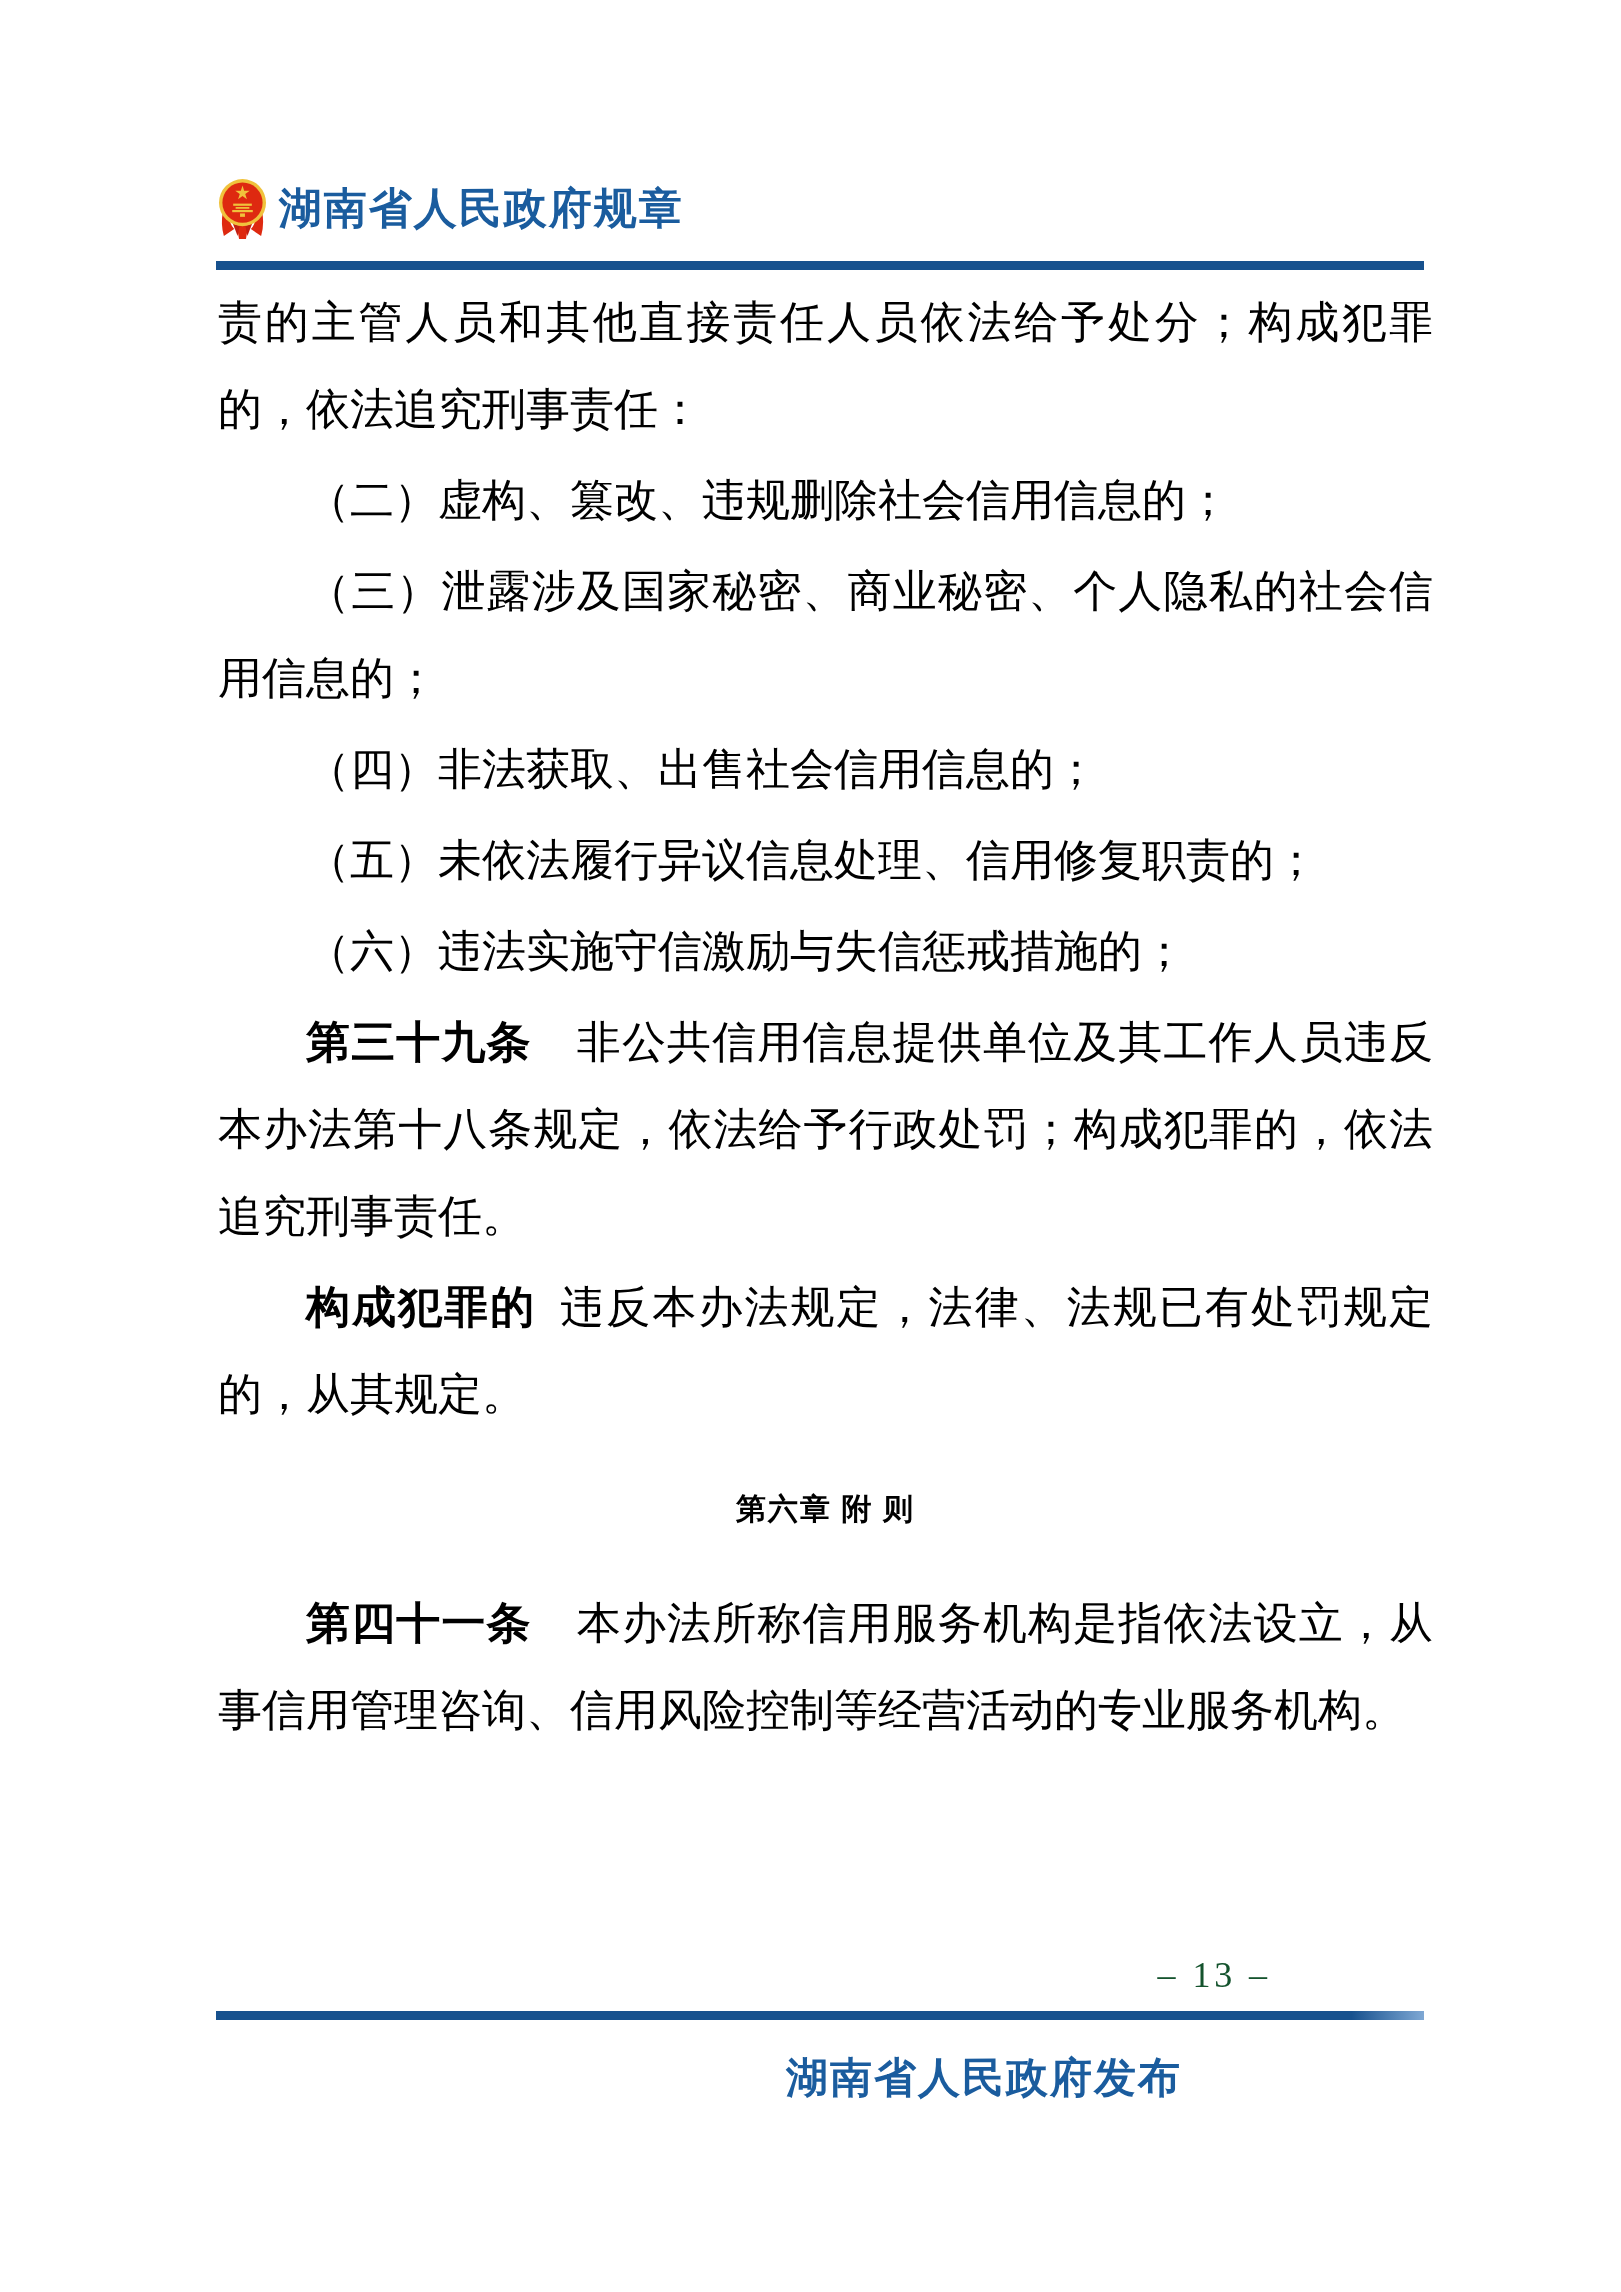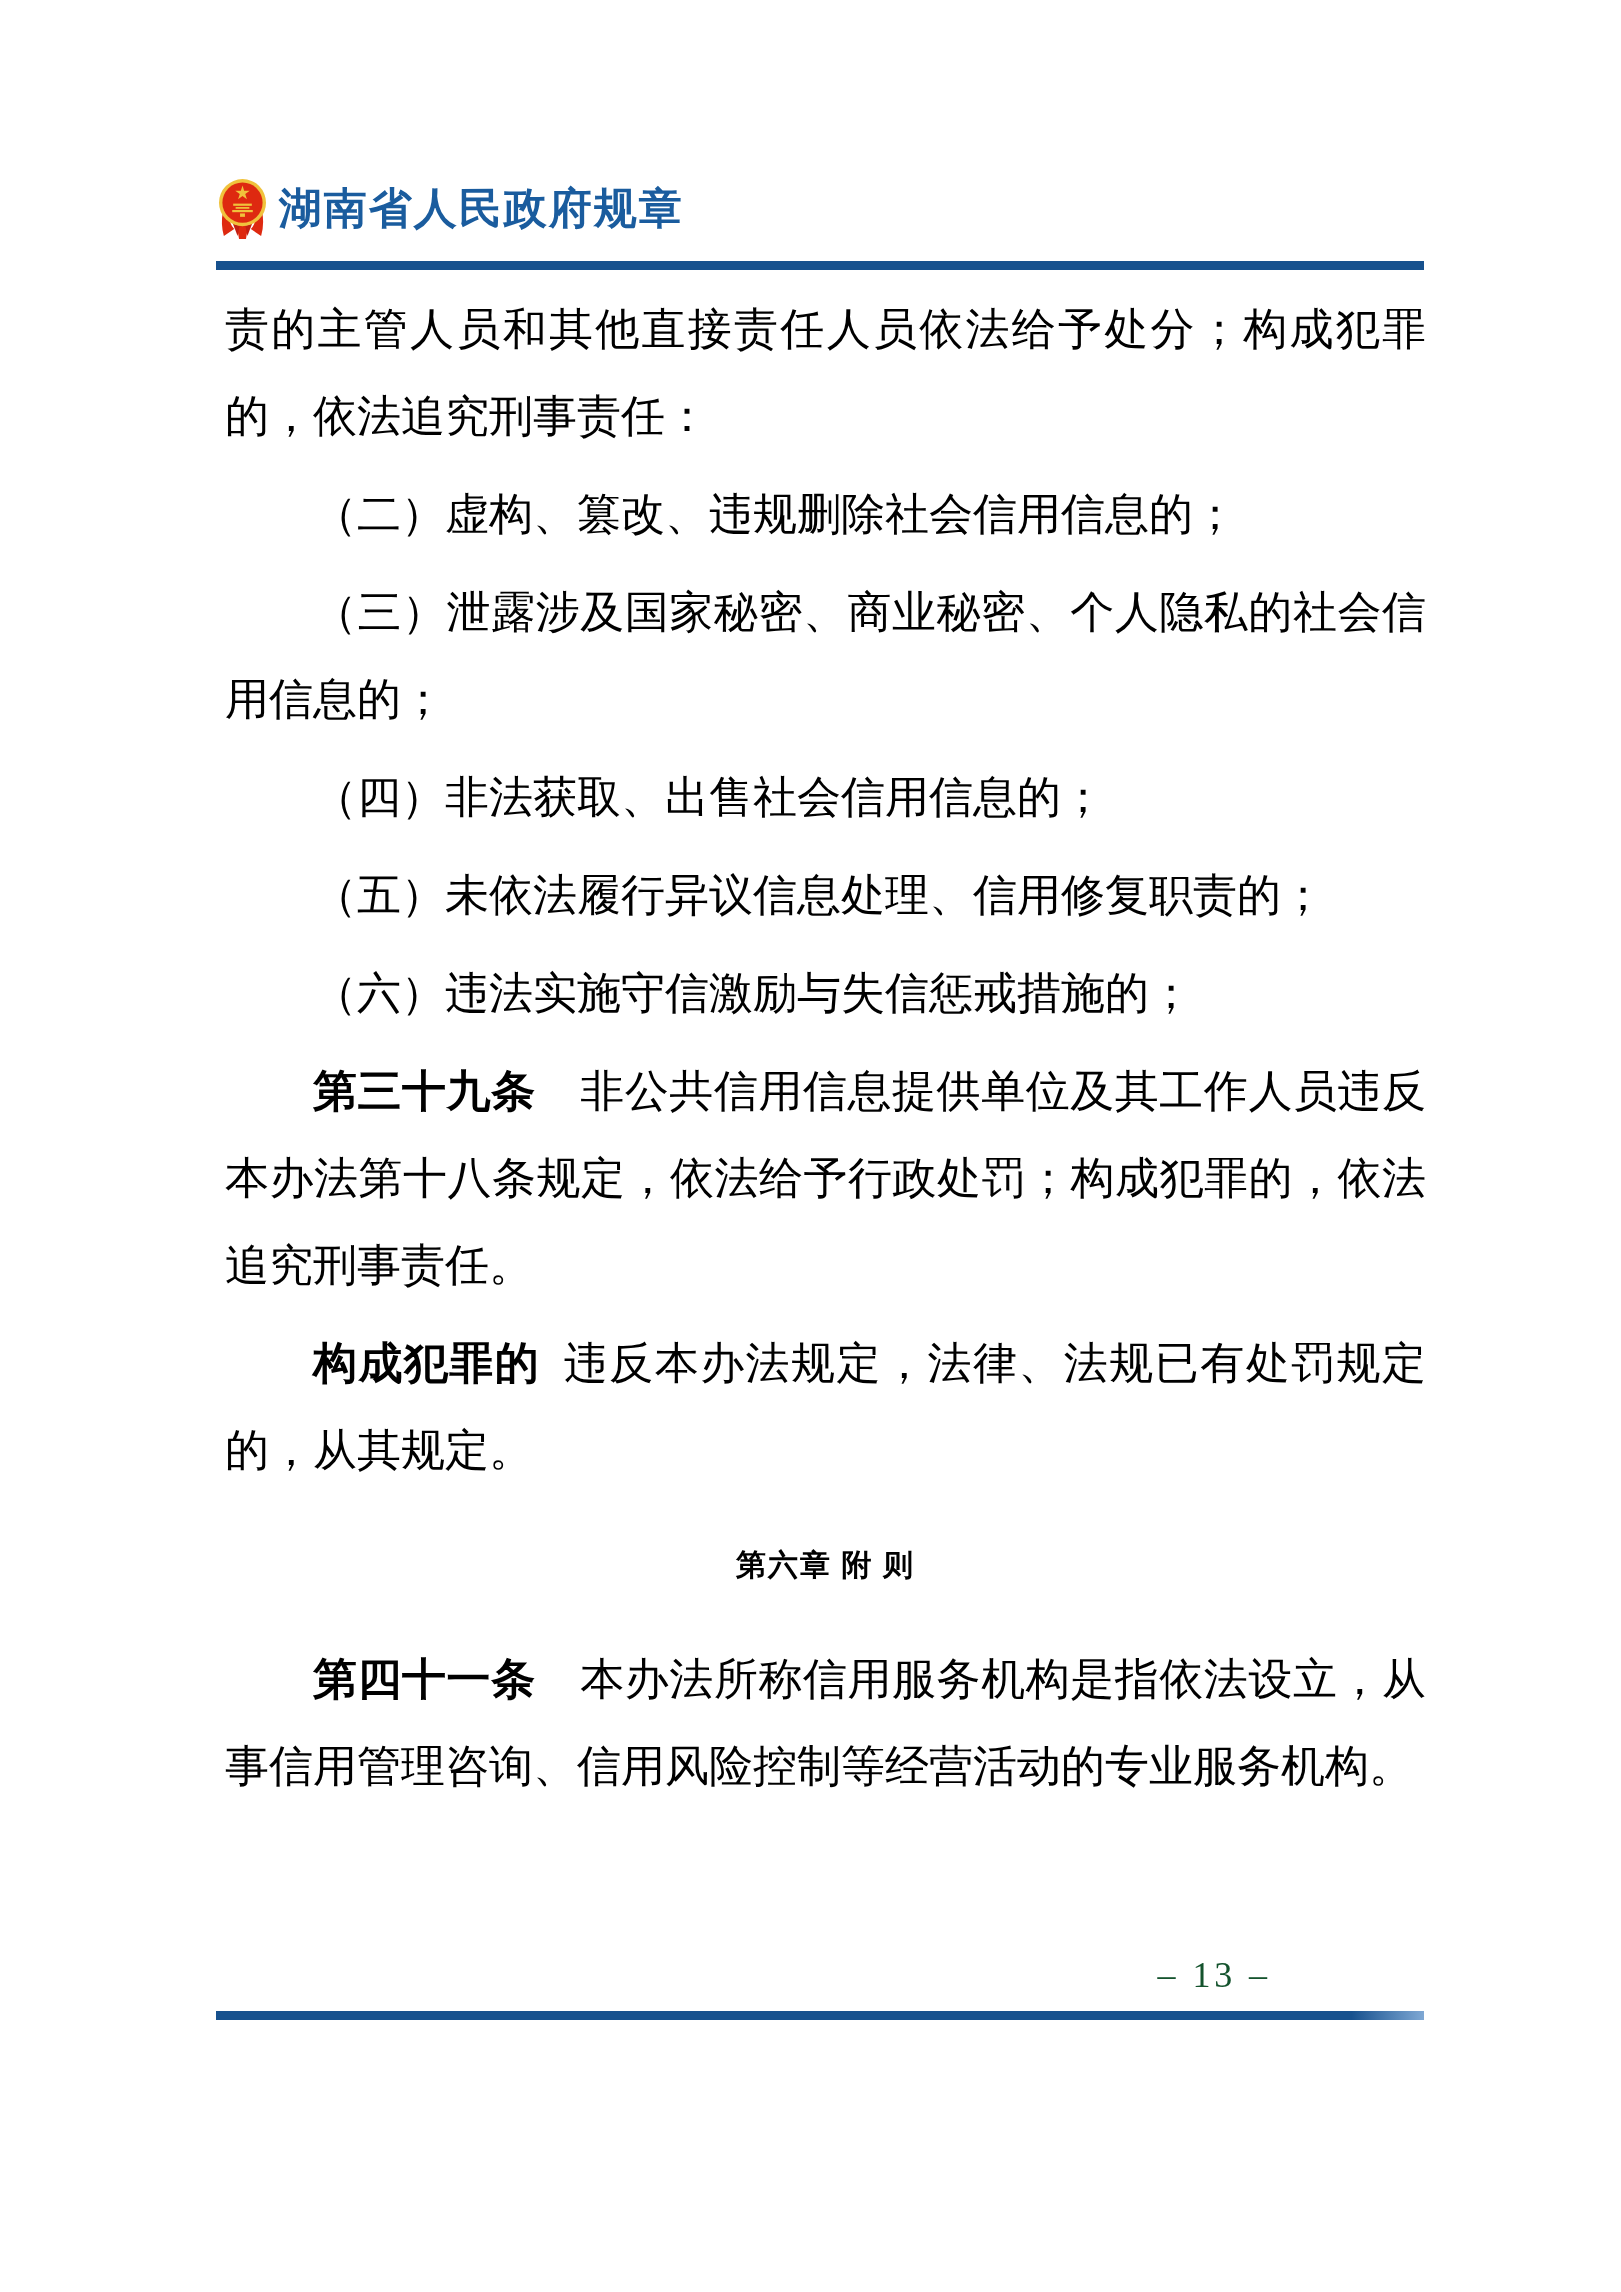--- a/index.html
+++ b/index.html
@@ -55,21 +55,21 @@
   .doc-body {
     position: absolute;
     left: 214px;
     top: 275px;
     width: 1223px;
     font-size: 44px;
     line-height: 87px;
     text-align: justify;
   }
   .para {
-    margin: 11px;
+    margin: 4px;
     text-indent: 2em;
   }
   .para.no-indent { text-indent: 0; }
   .art-num { font-weight: 700; }
   .chapter {
     margin: 27.4px 0;
     font-size: 30px;
     font-weight: 700;
     text-align: center;
     text-indent: 0;
@@ -137,15 +137,16 @@
     <p class="para"><b class="art-num">第三十九条</b><span>　非公共信用信息提供单位及其工作人员违反本办法第十八条规定，依法给予行政处罚；构成犯罪的，依法追究刑事责任。</span></p>
     <p class="para"><b class="art-num">构成犯罪的</b><span> 违反本办法规定，法律、法规已有处罚规定的，从其规定。</span></p>
     <h2 class="chapter">第六章 附 则</h2>
     <p class="para"><b class="art-num">第四十一条</b><span>　本办法所称信用服务机构是指依法设立，从事信用管理咨询、信用风险控制等经营活动的专业服务机构。</span></p>
   </main>
 
   <div class="page-number">– 13 –</div>
 
   <div class="rule footer-rule"></div>
 
+  <div class="publisher">湖南省人民政府发布</div>
 
 </div>
 
 
 </body></html>

